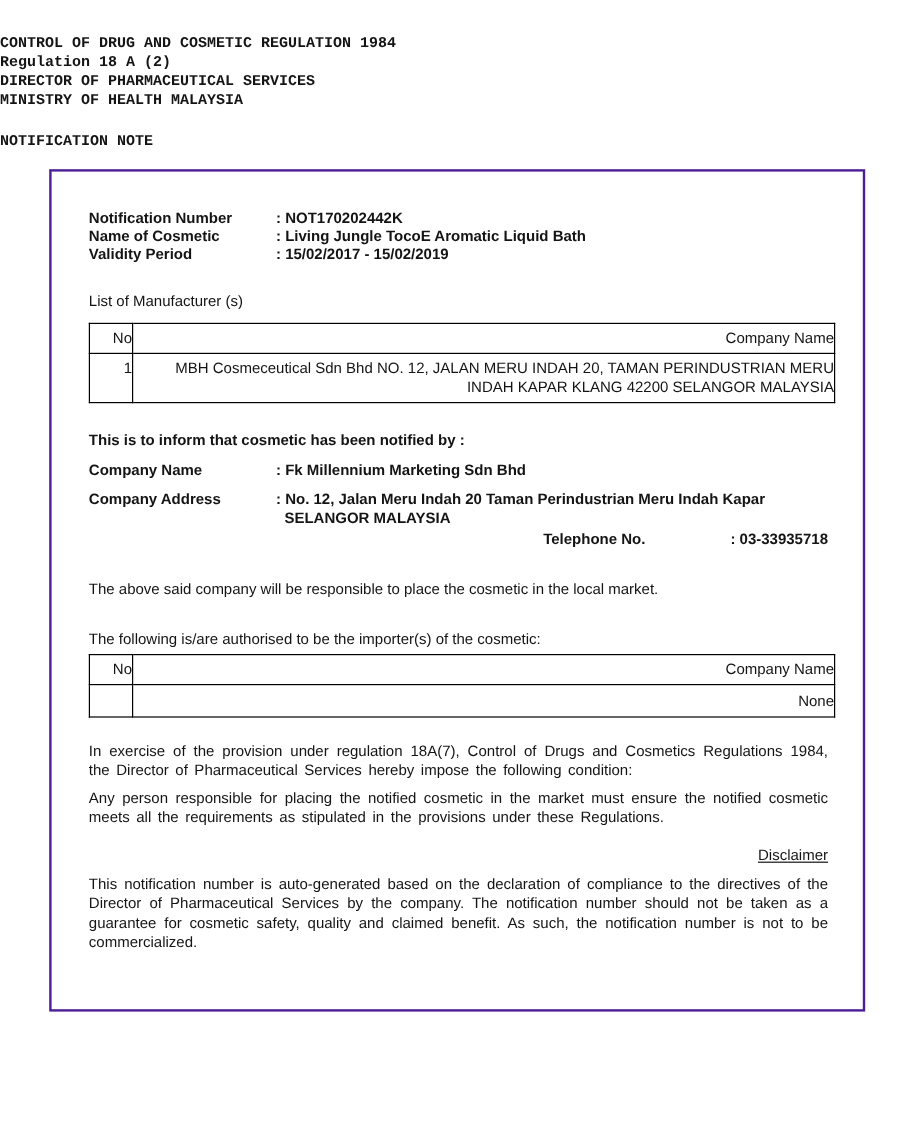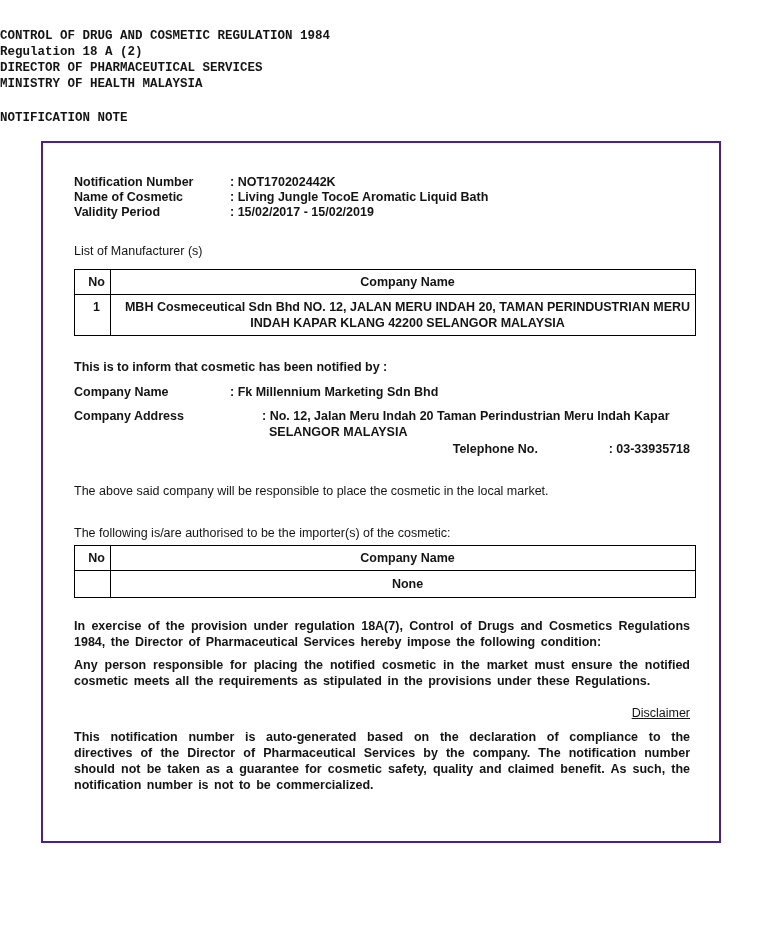--- a/index.html
+++ b/index.html
@@ -36,45 +36,45 @@
   .section-title { margin-top: 24px; line-height: 15px; font-weight: normal; }
 
   table {
     border-collapse: collapse;
     table-layout: fixed;
     width: 622px;
     margin-top: 10px;
   }
   th, td {
     border: 1px solid #000;
-    text-align: center;
+    text-align: right;
     vertical-align: top;
-    font-weight: bold;
+    font-weight: normal;
     line-height: 16px;
     padding: 4px 0 4px 9px;
   }
   th.col-no, td.col-no { width: 36px; padding-left: 8px; }
 
   .intro { margin-top: 24px; line-height: 15px; font-weight: bold; }
   .row-company-name { margin-top: 10px; }
-  .row-company-address { margin-top: 8px; line-height: 16px; gap: 32px; }
+  .row-company-address { margin-top: 8px; line-height: 16px; }
   .row-company-address .kv-label { line-height: 16px; }
   .addr-line { line-height: 16px; font-weight: bold; }
   .addr-cont { padding-left: 7px; }
   .row-telephone { margin-top: 2px; justify-content: flex-end; }
 
   .plain { margin-top: 27px; line-height: 15px; font-weight: normal; }
   .importer-table { margin-top: 4px; }
   .importer-table td { padding-top: 5px; padding-bottom: 5px; }
 
   .justified {
     text-align: justify;
     word-spacing: 2px;
     line-height: 16px;
-    font-weight: bold;
+    font-weight: normal;
   }
   .cond-1 { margin-top: 20px; }
   .cond-2 { margin-top: 7px; }
   .disclaimer-title {
     margin-top: 17px;
     line-height: 15px;
     text-decoration: underline;
     font-weight: normal;
     text-align: right;
   }

